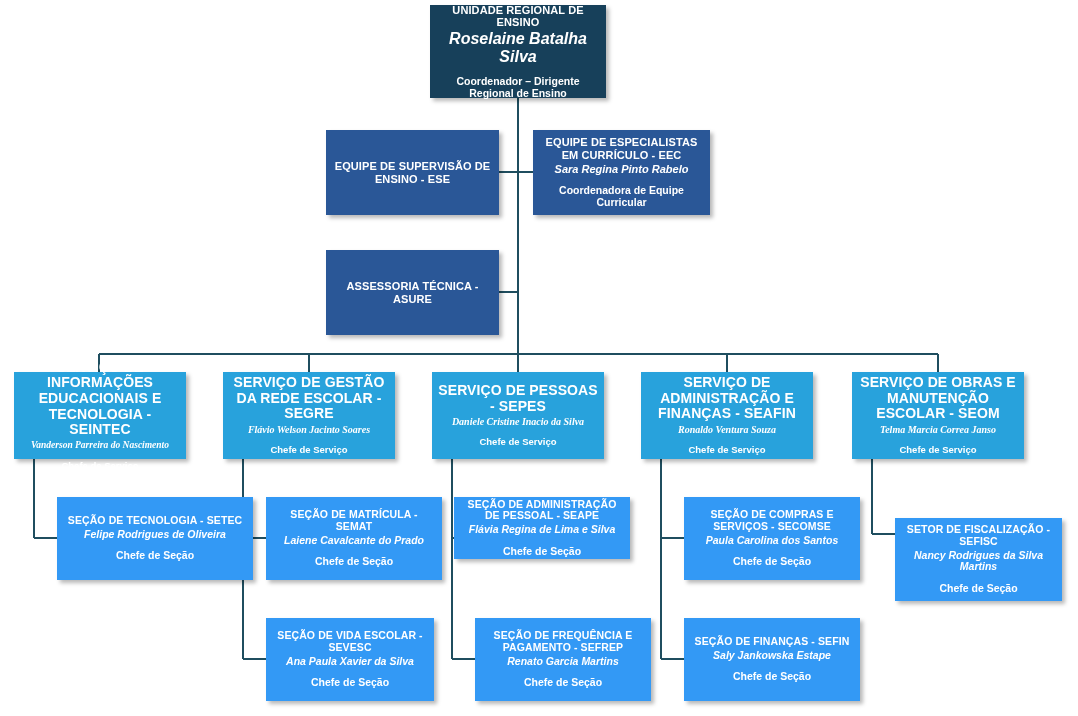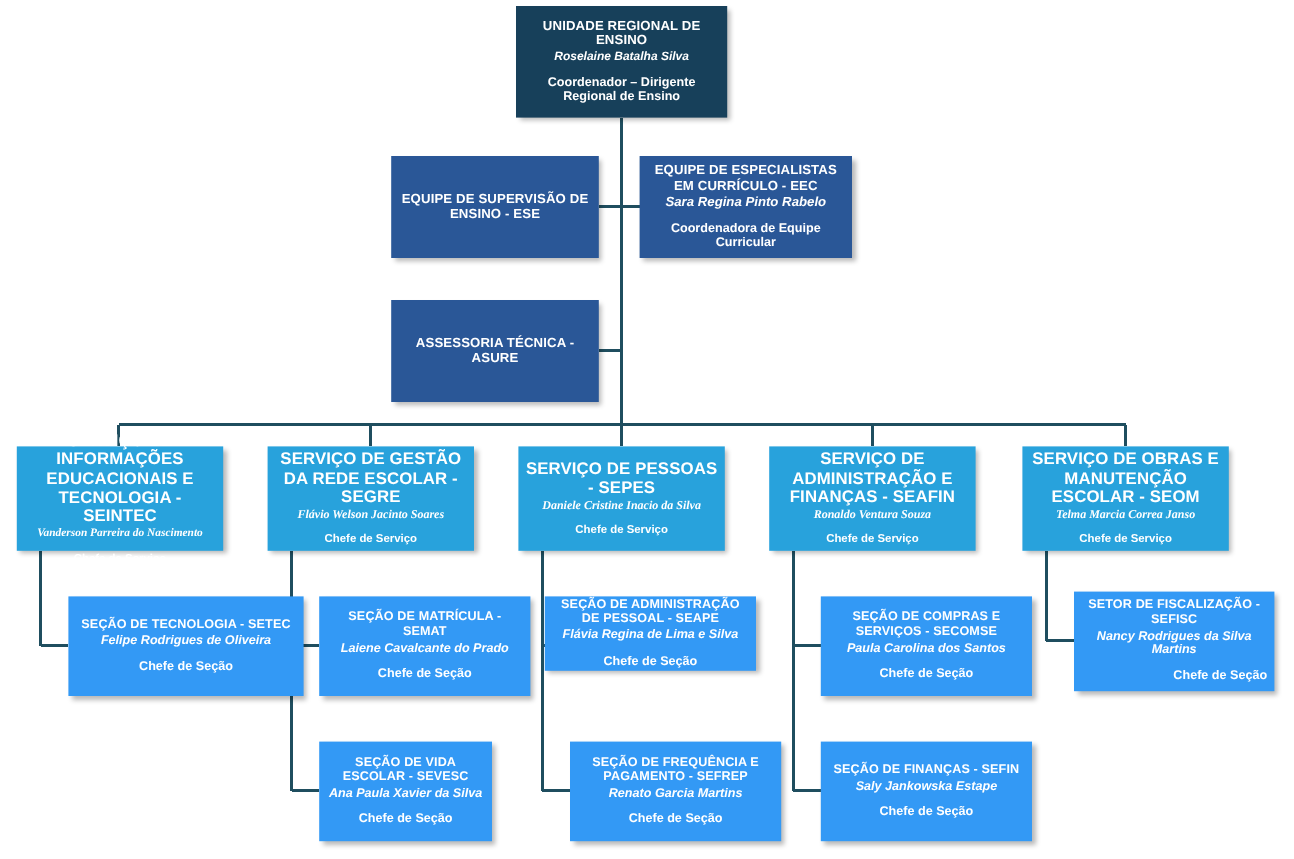--- a/index.html
+++ b/index.html
@@ -48,21 +48,21 @@
   }
   .node .role{
     font-weight:bold;
     line-height:1.12;
     margin-top:10px;
   }
 
   
   .lvl-root{ background:#17405a; }
   .lvl-root .ttl{ font-size:11px; }
-  .lvl-root .person{ font-size:10px; }
+  .lvl-root .person{ font-size:16px; }
   .lvl-root .role{ font-size:10.5px; }
 
   .lvl-team{ background:#2a5797; }
   .lvl-team .ttl{ font-size:11px; }
   .lvl-team .person{ font-size:11px; }
   .lvl-team .role{ font-size:10.5px; }
 
   .lvl-service{ background:#28a2dc; }
   .lvl-service .ttl{ font-size:14px; }
   .lvl-service .person{ font-size:10px;font-family:Liberation Serif, serif; }
@@ -184,27 +184,27 @@
     <div class="person">Flávia Regina de Lima e Silva</div>
     <div class="role">Chefe de Seção</div>
   </div>
 
   <div class="node lvl-section" style="left:684px; top:497px; width:176px; height:83px;">
     <div class="ttl">SEÇÃO DE COMPRAS E SERVIÇOS - SECOMSE</div>
     <div class="person">Paula Carolina dos Santos</div>
     <div class="role">Chefe de Seção</div>
   </div>
 
-  <div class="node lvl-section" style="left:895px; top:493px; width:167px; height:83px;align-items:flex-end;">
+  <div class="node lvl-section" style="left:895px; top:518px; width:167px; height:83px;">
     <div class="ttl">SETOR DE FISCALIZAÇÃO - SEFISC</div>
     <div class="person">Nancy Rodrigues da Silva Martins</div>
     <div class="role">Chefe de Seção</div>
   </div>
 
-  <div class="node lvl-section" style="left:266px; top:618px; width:144px; height:83px;">
+  <div class="node lvl-section" style="left:266px; top:618px; width:168px; height:83px;">
     <div class="ttl">SEÇÃO DE VIDA ESCOLAR - SEVESC</div>
     <div class="person">Ana Paula Xavier da Silva</div>
     <div class="role">Chefe de Seção</div>
   </div>
 
   <div class="node lvl-section" style="left:475px; top:618px; width:176px; height:83px;">
     <div class="ttl">SEÇÃO DE FREQUÊNCIA E PAGAMENTO - SEFREP</div>
     <div class="person">Renato Garcia Martins</div>
     <div class="role">Chefe de Seção</div>
   </div>

